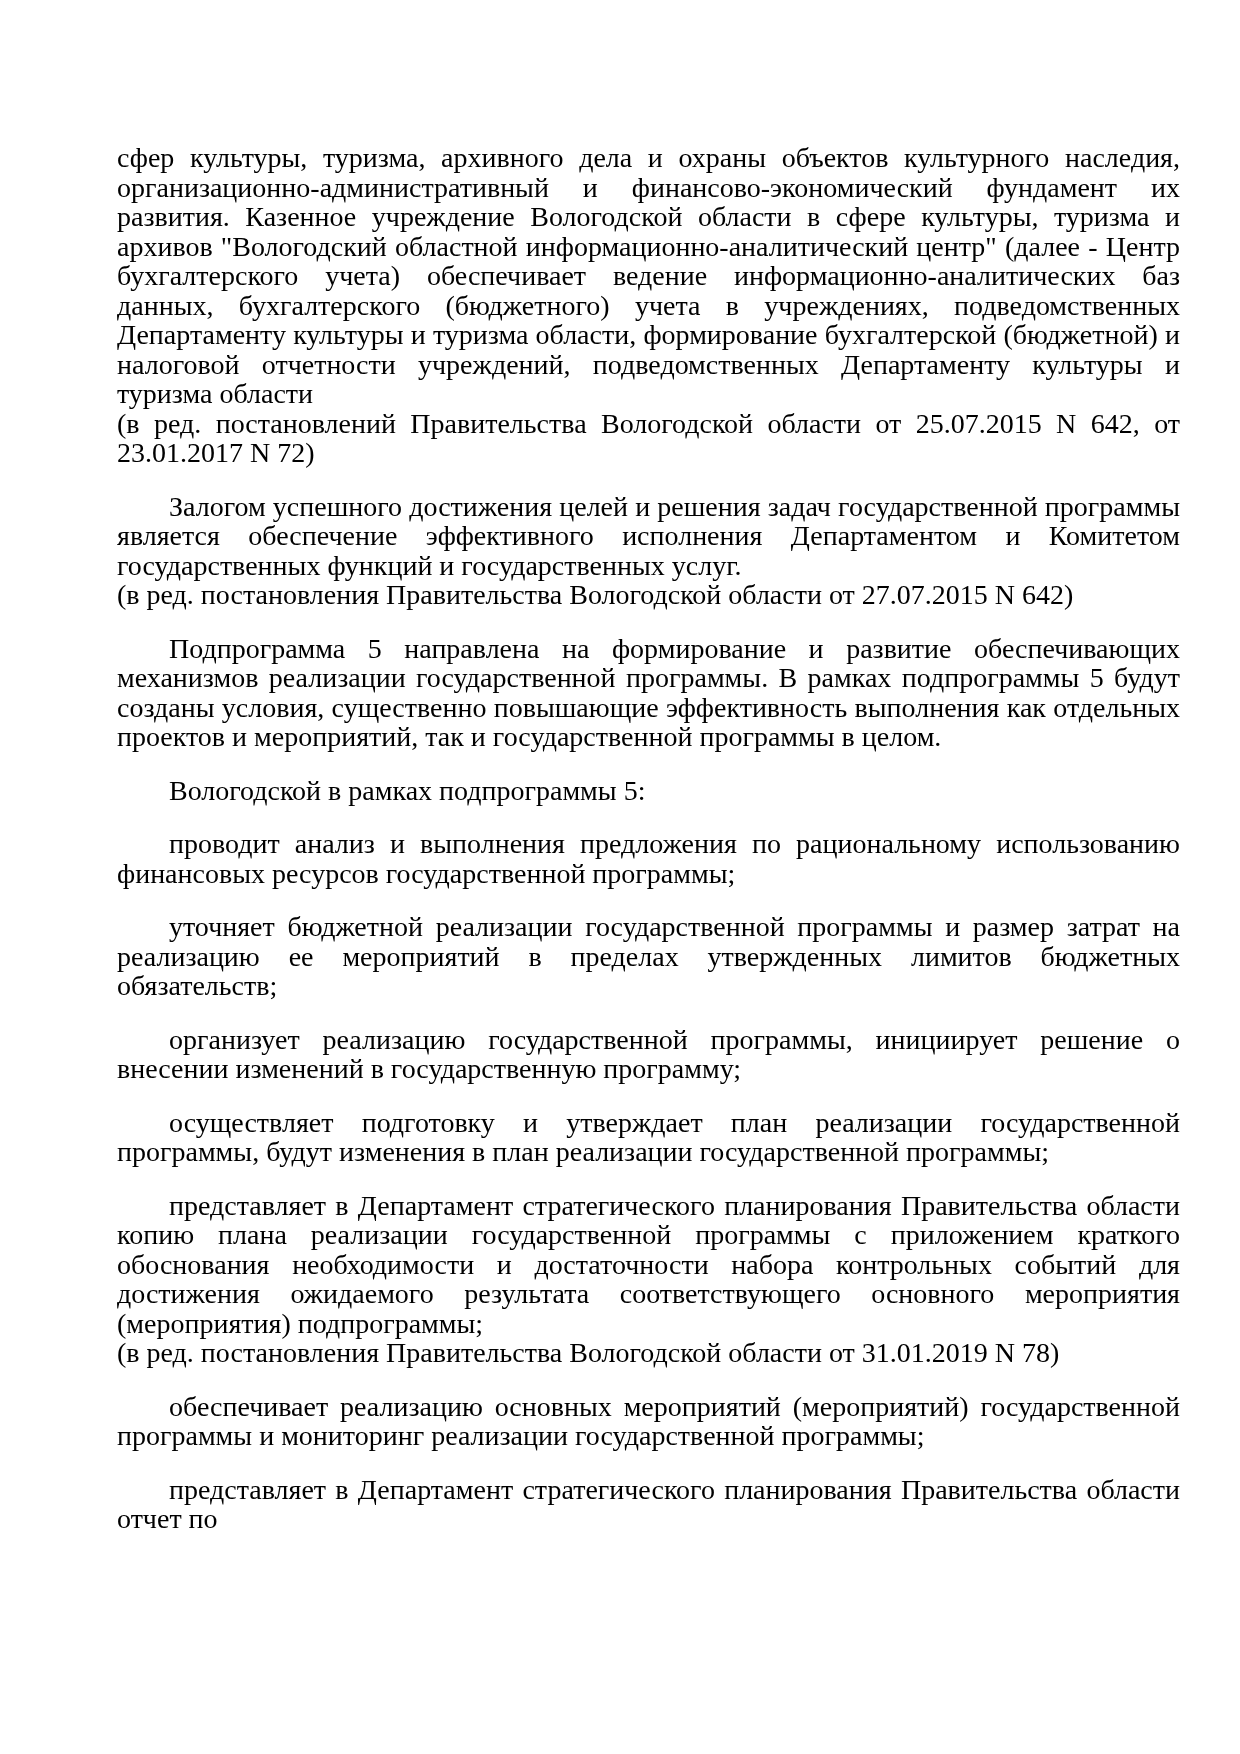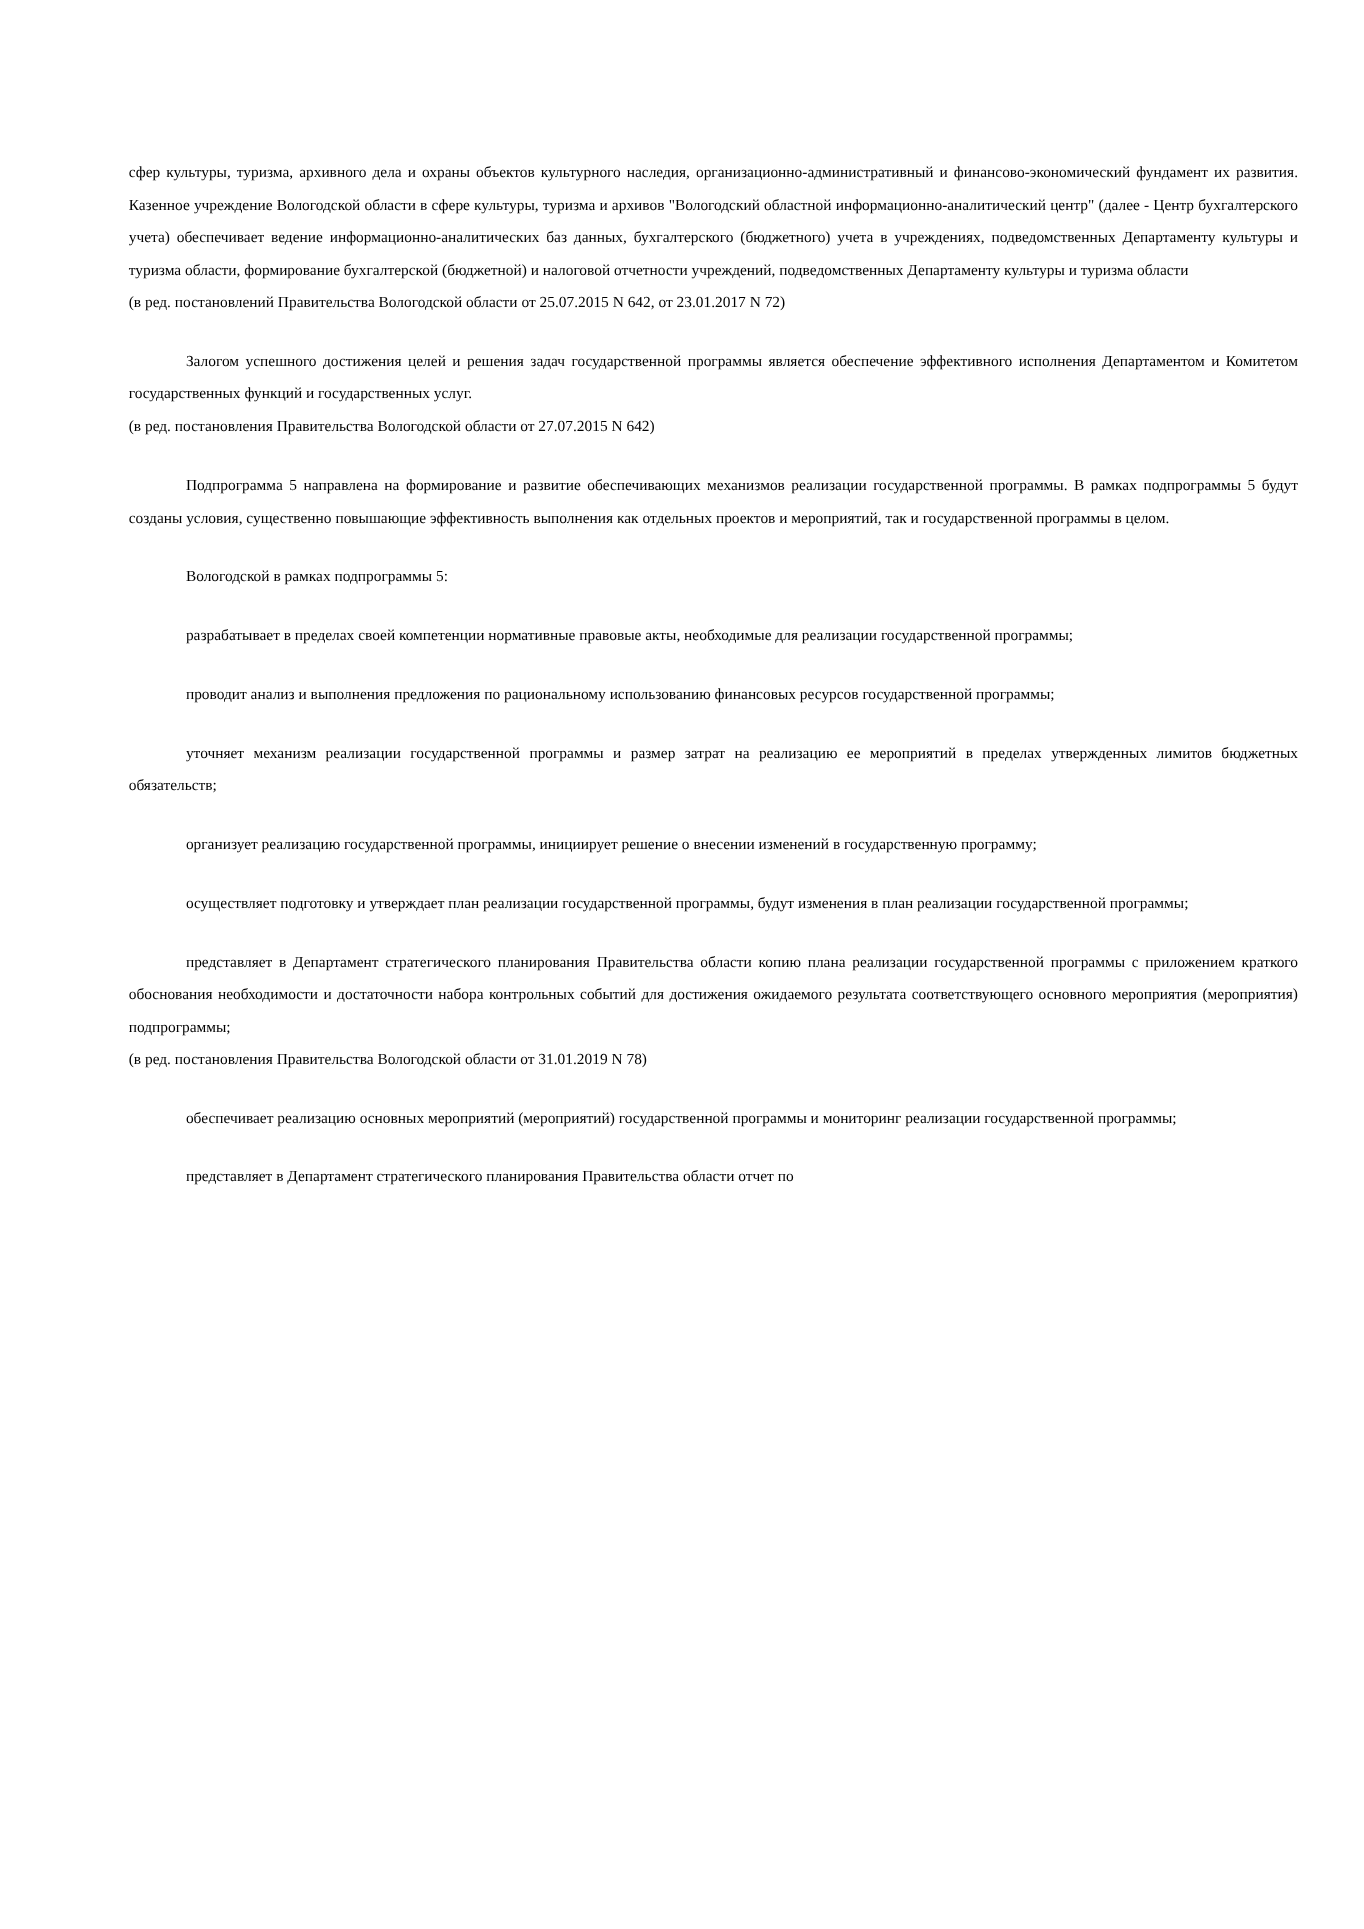--- a/index.html
+++ b/index.html
@@ -13,21 +13,21 @@
     height: 1754px;
     background: #ffffff;
     overflow: hidden;
   }
   .textblock {
     position: absolute;
     left: 117px;
     top: 143px;
     width: 1063px;
     font-family: "Liberation Serif", "DejaVu Serif", serif;
-    font-size: 14px;
+    font-size: 28px;
     line-height: 29.5px;
     color: #000000;
     text-align: justify;
     text-justify: inter-word;
   }
   .para {
     margin: 0;
     padding: 0;
   }
   .para.indent {
@@ -41,23 +41,22 @@
 <body>
 
 <div class="page">
   <div class="textblock">
     <p class="para">сфер культуры, туризма, архивного дела и охраны объектов культурного наследия, организационно-административный и финансово-экономический фундамент их развития. Казенное учреждение Вологодской области в сфере культуры, туризма и архивов "Вологодский областной информационно-аналитический центр" (далее - Центр бухгалтерского учета) обеспечивает ведение информационно-аналитических баз данных, бухгалтерского (бюджетного) учета в учреждениях, подведомственных Департаменту культуры и туризма области, формирование бухгалтерской (бюджетной) и налоговой отчетности учреждений, подведомственных Департаменту культуры и туризма области</p>
     <p class="para">(в ред. постановлений Правительства Вологодской области от 25.07.2015 N 642, от 23.01.2017 N 72)</p>
     <p class="para indent gap">Залогом успешного достижения целей и решения задач государственной программы является обеспечение эффективного исполнения Департаментом и Комитетом государственных функций и государственных услуг.</p>
     <p class="para">(в ред. постановления Правительства Вологодской области от 27.07.2015 N 642)</p>
     <p class="para indent gap">Подпрограмма 5 направлена на формирование и развитие обеспечивающих механизмов реализации государственной программы. В рамках подпрограммы 5 будут созданы условия, существенно повышающие эффективность выполнения как отдельных проектов и мероприятий, так и государственной программы в целом.</p>
     <p class="para indent gap">Вологодской в рамках подпрограммы 5:</p>
-    <p class="para indent gap">разрабатывает в пределах своей компетенции нормативные правовые акты, необходимые для реализации государственной программы;</p>
     <p class="para indent gap">проводит анализ и выполнения предложения по рациональному использованию финансовых ресурсов государственной программы;</p>
-    <p class="para indent gap">уточняет механизм реализации государственной программы и размер затрат на реализацию ее мероприятий в пределах утвержденных лимитов бюджетных обязательств;</p>
+    <p class="para indent gap">уточняет бюджетной реализации государственной программы и размер затрат на реализацию ее мероприятий в пределах утвержденных лимитов бюджетных обязательств;</p>
     <p class="para indent gap">организует реализацию государственной программы, инициирует решение о внесении изменений в государственную программу;</p>
     <p class="para indent gap">осуществляет подготовку и утверждает план реализации государственной программы, будут изменения в план реализации государственной программы;</p>
     <p class="para indent gap">представляет в Департамент стратегического планирования Правительства области копию плана реализации государственной программы с приложением краткого обоснования необходимости и достаточности набора контрольных событий для достижения ожидаемого результата соответствующего основного мероприятия (мероприятия) подпрограммы;</p>
     <p class="para">(в ред. постановления Правительства Вологодской области от 31.01.2019 N 78)</p>
     <p class="para indent gap">обеспечивает реализацию основных мероприятий (мероприятий) государственной программы и мониторинг реализации государственной программы;</p>
     <p class="para indent gap">представляет в Департамент стратегического планирования Правительства области отчет по</p>
   </div>
 </div>
 
 </body></html>

